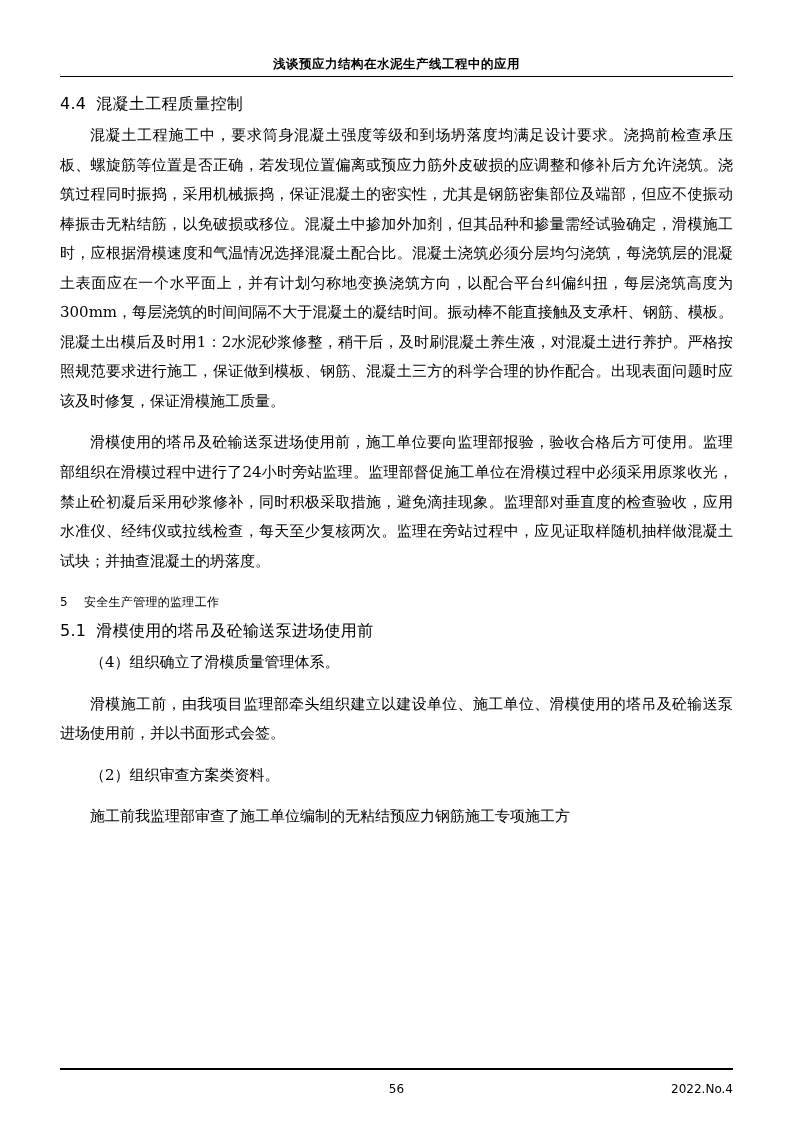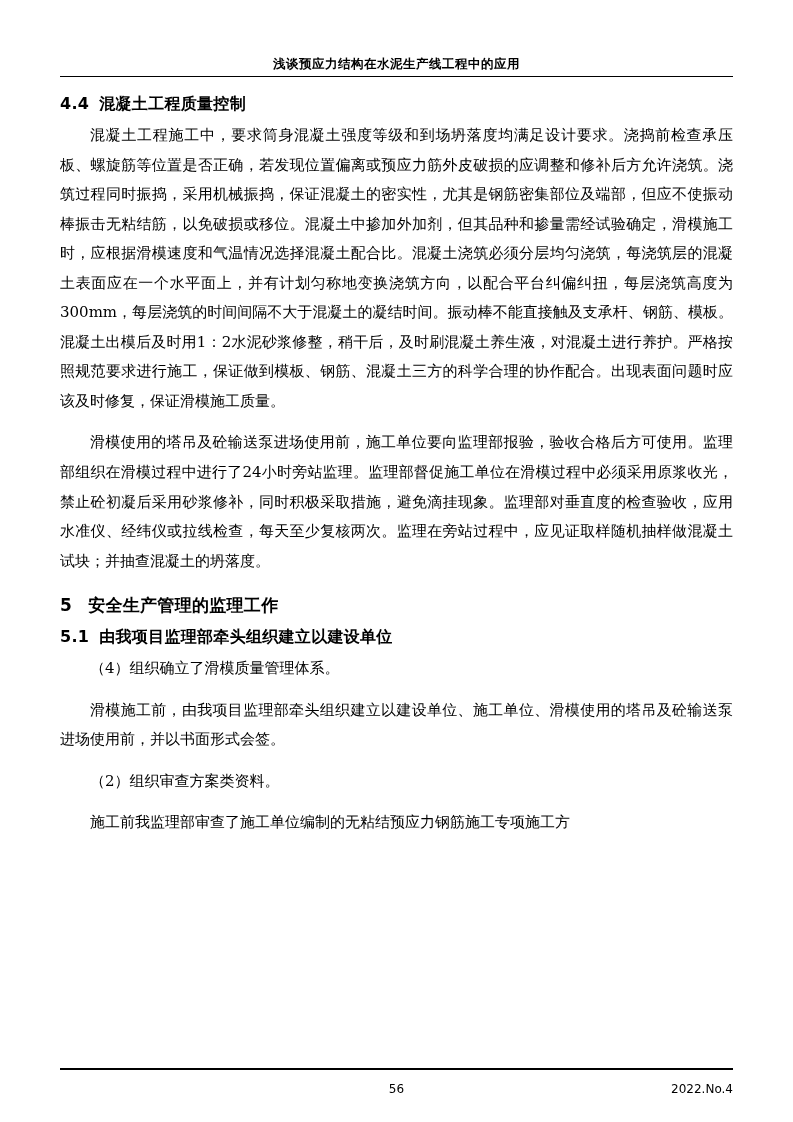--- a/index.html
+++ b/index.html
@@ -43,27 +43,27 @@
     border-top: 1px solid #000;
   }
   .content {
     position: absolute;
     top: 84px;
     left: 0;
     right: 0;
   }
   h2.sec {
     font-size: 16px;
-    font-weight: bold;
+    font-weight: normal;
     margin: 10px 0 6px 0;
     font-family: "DejaVu Sans", "Liberation Sans", sans-serif;
     letter-spacing: 0.3px;
   }
   h2.sec.big {
-    font-size: 17px;
+    font-size: 12px;
     margin-top: 18px;
   }
   h2.sec .num {
     margin-right: 10px;
   }
   h2.sec.big .num {
     margin-right: 16px;
   }
   p.body {
     font-size: 15px;
@@ -120,21 +120,21 @@
       </h2>
 
       <p class="body">混凝土工程施工中，要求筒身混凝土强度等级和到场坍落度均满足设计要求。浇捣前检查承压板、螺旋筋等位置是否正确，若发现位置偏离或预应力筋外皮破损的应调整和修补后方允许浇筑。浇筑过程同时振捣，采用机械振捣，保证混凝土的密实性，尤其是钢筋密集部位及端部，但应不使振动棒振击无粘结筋，以免破损或移位。混凝土中掺加外加剂，但其品种和掺量需经试验确定，滑模施工时，应根据滑模速度和气温情况选择混凝土配合比。混凝土浇筑必须分层均匀浇筑，每浇筑层的混凝土表面应在一个水平面上，并有计划匀称地变换浇筑方向，以配合平台纠偏纠扭，每层浇筑高度为300mm，每层浇筑的时间间隔不大于混凝土的凝结时间。振动棒不能直接触及支承杆、钢筋、模板。混凝土出模后及时用1：2水泥砂浆修整，稍干后，及时刷混凝土养生液，对混凝土进行养护。严格按照规范要求进行施工，保证做到模板、钢筋、混凝土三方的科学合理的协作配合。出现表面问题时应该及时修复，保证滑模施工质量。</p>
       <p class="body">滑模使用的塔吊及砼输送泵进场使用前，施工单位要向监理部报验，验收合格后方可使用。监理部组织在滑模过程中进行了24小时旁站监理。监理部督促施工单位在滑模过程中必须采用原浆收光，禁止砼初凝后采用砂浆修补，同时积极采取措施，避免滴挂现象。监理部对垂直度的检查验收，应用水准仪、经纬仪或拉线检查，每天至少复核两次。监理在旁站过程中，应见证取样随机抽样做混凝土试块；并抽查混凝土的坍落度。</p>
 
       <h2 class="sec big">
         <span class="num">5</span><span>安全生产管理的监理工作</span>
       </h2>
 
       <h2 class="sec">
-        <span class="num">5.1</span><span>由我项目监理部牵头组织建立以建设单位</span>
+        <span class="num">5.1</span><span>滑模使用的塔吊及砼输送泵进场使用前</span>
       </h2>
 
       <p class="body">（4）组织确立了滑模质量管理体系。</p>
       <p class="body">滑模施工前，由我项目监理部牵头组织建立以建设单位、施工单位、滑模使用的塔吊及砼输送泵进场使用前，并以书面形式会签。</p>
       <p class="body">（2）组织审查方案类资料。</p>
       <p class="body">施工前我监理部审查了施工单位编制的无粘结预应力钢筋施工专项施工方</p>
 
     </div>
   </div>
 

